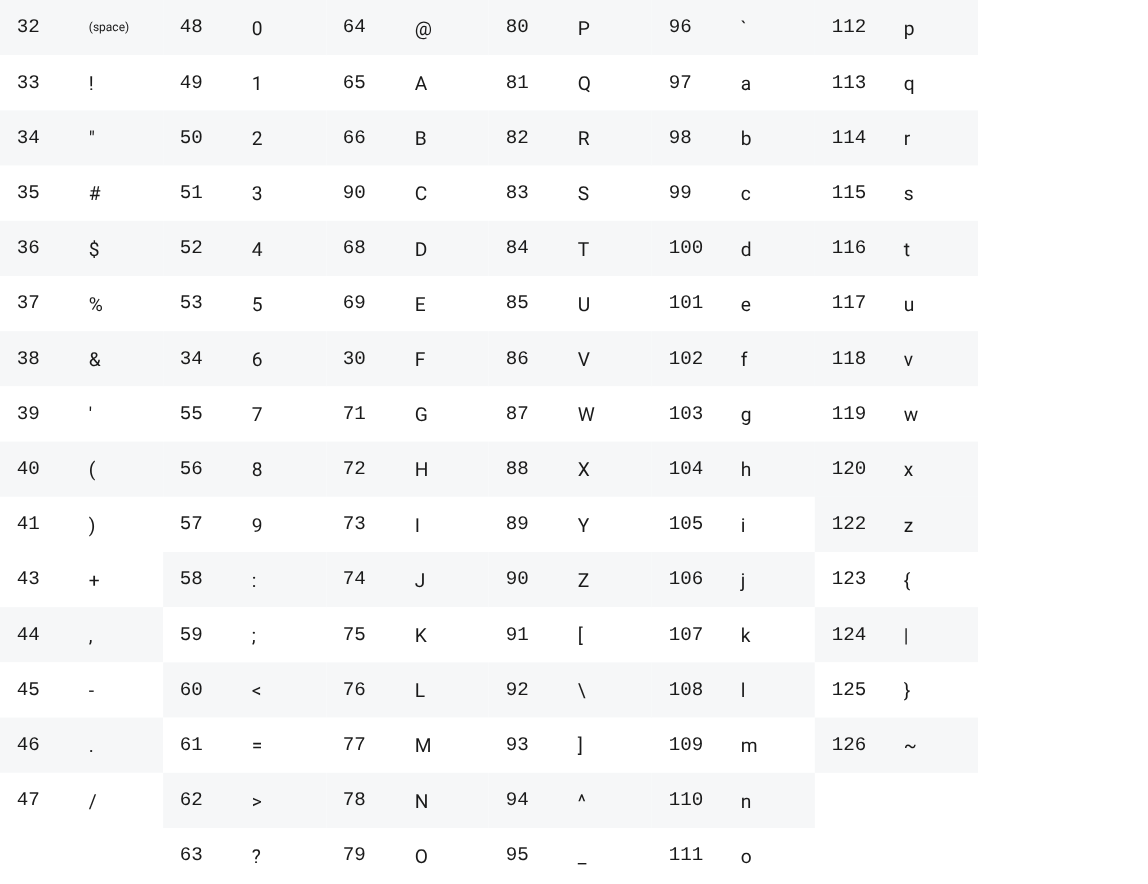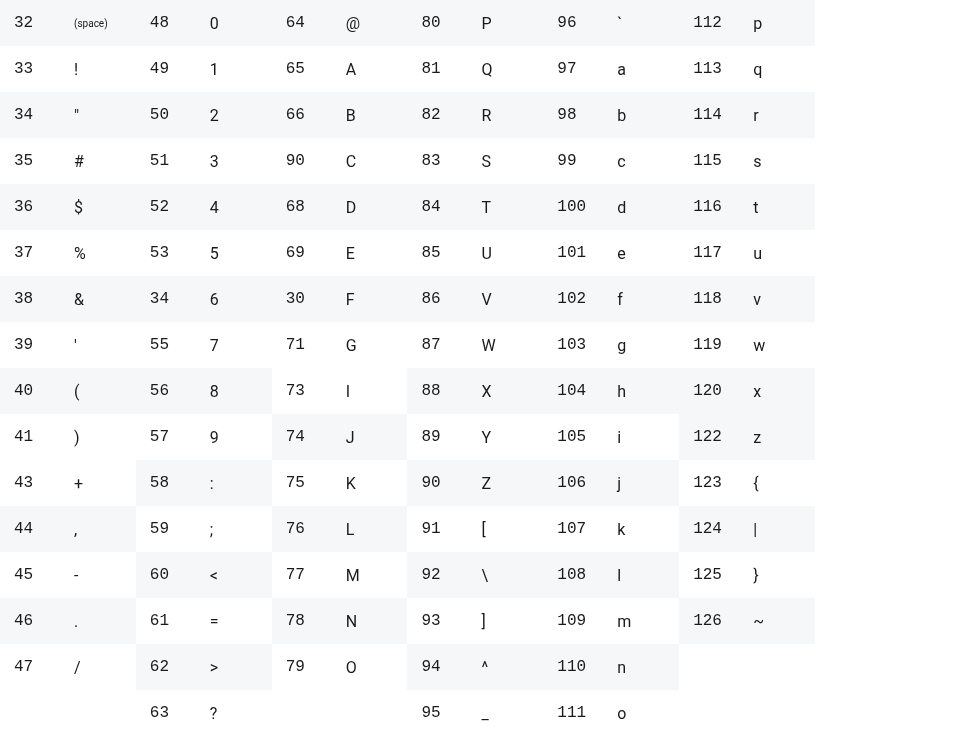--- a/index.html
+++ b/index.html
@@ -212,20 +212,24 @@
         <span class="char">E</span>
       </div>
       <div class="row odd">
         <span class="code">30</span>
         <span class="char">F</span>
       </div>
       <div class="row even">
         <span class="code">71</span>
         <span class="char">G</span>
       </div>
+      <div class="row odd">
+        <span class="code">72</span>
+        <span class="char">H</span>
+      </div>
       <div class="row even">
         <span class="code">73</span>
         <span class="char">I</span>
       </div>
       <div class="row odd">
         <span class="code">74</span>
         <span class="char">J</span>
       </div>
       <div class="row even">
         <span class="code">75</span>

